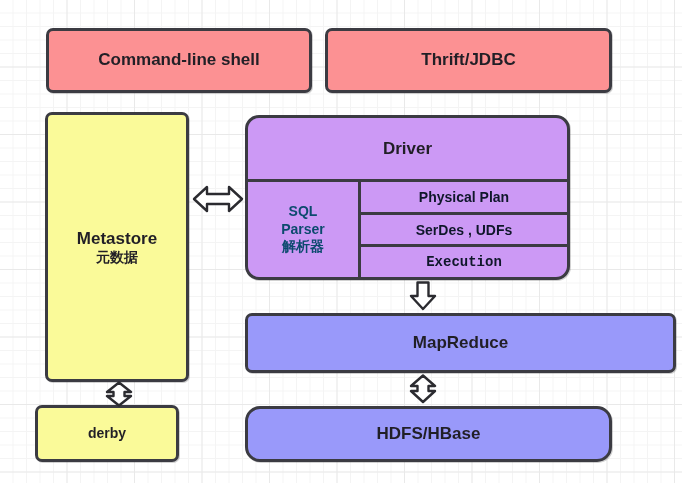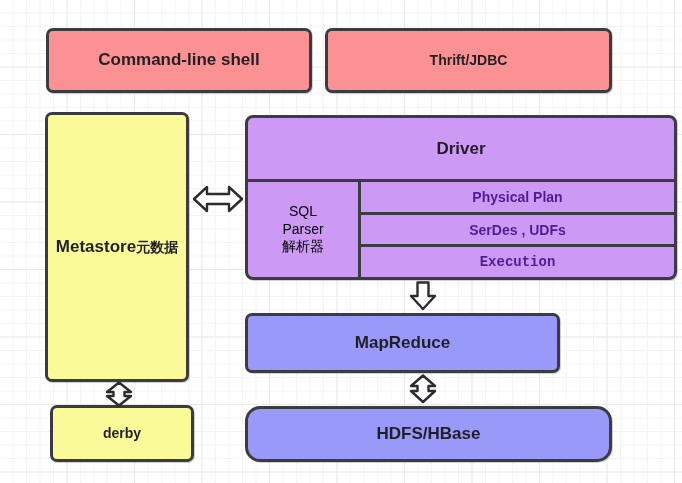--- a/index.html
+++ b/index.html
@@ -51,45 +51,45 @@
   .yellow { background: #fafa99; }
   .blue   { background: #9999fa; }
 
   
   #cmd-shell {
     left: 46px; top: 28px; width: 266px; height: 65px;
     font-size: 17px;
   }
   #thrift-jdbc {
     left: 325px; top: 28px; width: 287px; height: 65px;
-    font-size: 14px;
+    font-size: 17px;
   }
 
   
   #metastore {
     left: 45px; top: 112px; width: 144px; height: 270px;
     font-size: 17px;
-    flex-direction: row;
+    flex-direction: column;
   }
   #metastore .l2 { font-size: 14px; }
 
   
   #derby {
-    left: 50px; top: 405px; width: 144px; height: 57px;
+    left: 35px; top: 405px; width: 144px; height: 57px;
     font-size: 14px;
     flex-direction: column;
   }
 
   
   #driver-wrap {
     position: absolute;
-    left: 245px; top: 115px; width: 432px; height: 165px;
+    left: 245px; top: 115px; width: 325px; height: 165px;
     box-sizing: border-box;
     border: 3px solid #3b3b42;
-    border-radius: 8px;
+    border-radius: 14px;
     background: #cc99f5;
     display: flex;
     flex-direction: column;
     box-shadow: 1px 1px 0 rgba(0,0,0,0.18);
   }
   #driver-title {
     height: 61px;
     border-bottom: 3px solid #3b3b42;
     display: flex;
     align-items: center;
@@ -102,44 +102,44 @@
     flex: 1;
     display: flex;
   }
   .dcol {
     box-sizing: border-box;
     display: flex;
     align-items: center;
     justify-content: center;
     text-align: center;
     font-size: 14px;
-    font-weight: normal;
-    color: #000000;
+    font-weight: bold;
+    color: #0c4a6e;
     line-height: 1.25;
     flex-direction: column;
   }
   #col-parser   { width: 113px; border-right: 3px solid #3b3b42; }
   #col-opt      { width: 109px; border-right: 3px solid #3b3b42; }
   #col-stack    { flex: 1; display: flex; flex-direction: column; padding: 0; justify-content: stretch; }
   .stack-cell {
     flex: 1;
     display: flex;
     align-items: center;
     justify-content: center;
     font-size: 14px;
     font-weight: bold;
-    color: #4c1d95;
+    color: #0f172a;
     border-bottom: 3px solid #3b3b42;
     box-sizing: border-box;
   }
   .stack-cell:last-child { border-bottom: none; font-family: Liberation Mono, monospace; }
 
   
   #mapreduce {
-    left: 245px; top: 313px; width: 315px; height: 60px;
+    left: 245px; top: 313px; width: 431px; height: 60px;
     font-size: 17px;
   }
   #hdfs {
     left: 245px; top: 406px; width: 367px; height: 56px;
     font-size: 17px;
     border-radius: 15px;
   }
 
   
   .arrow {

